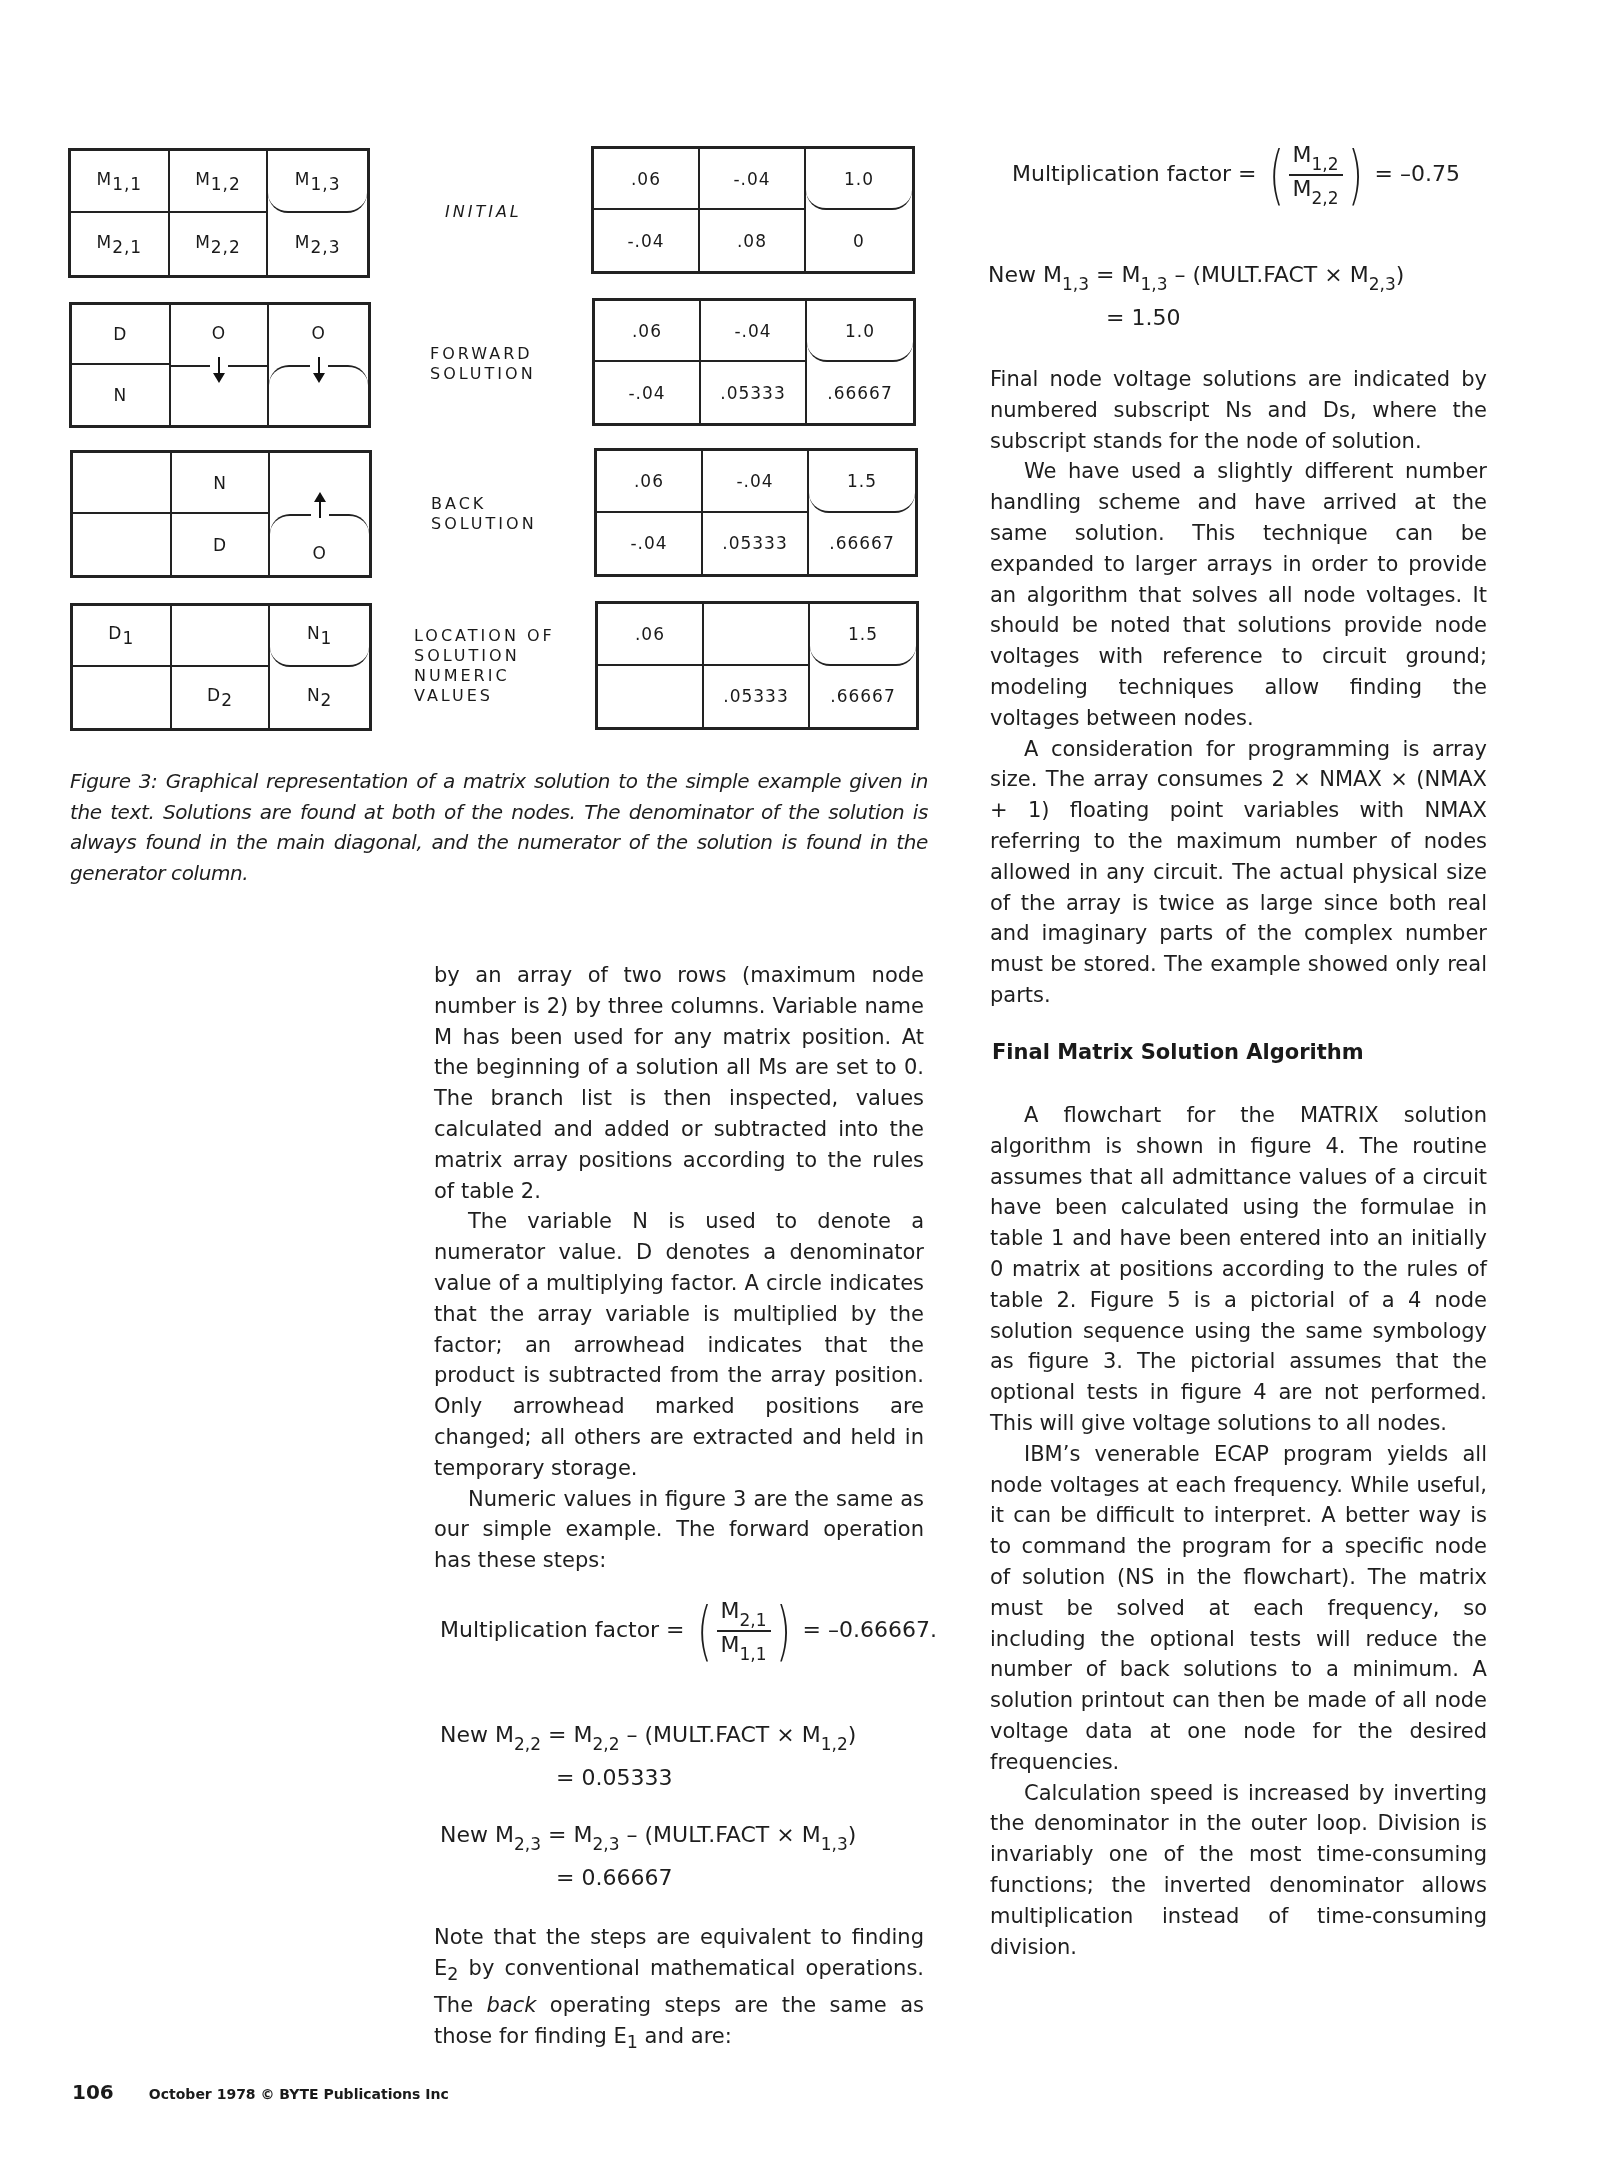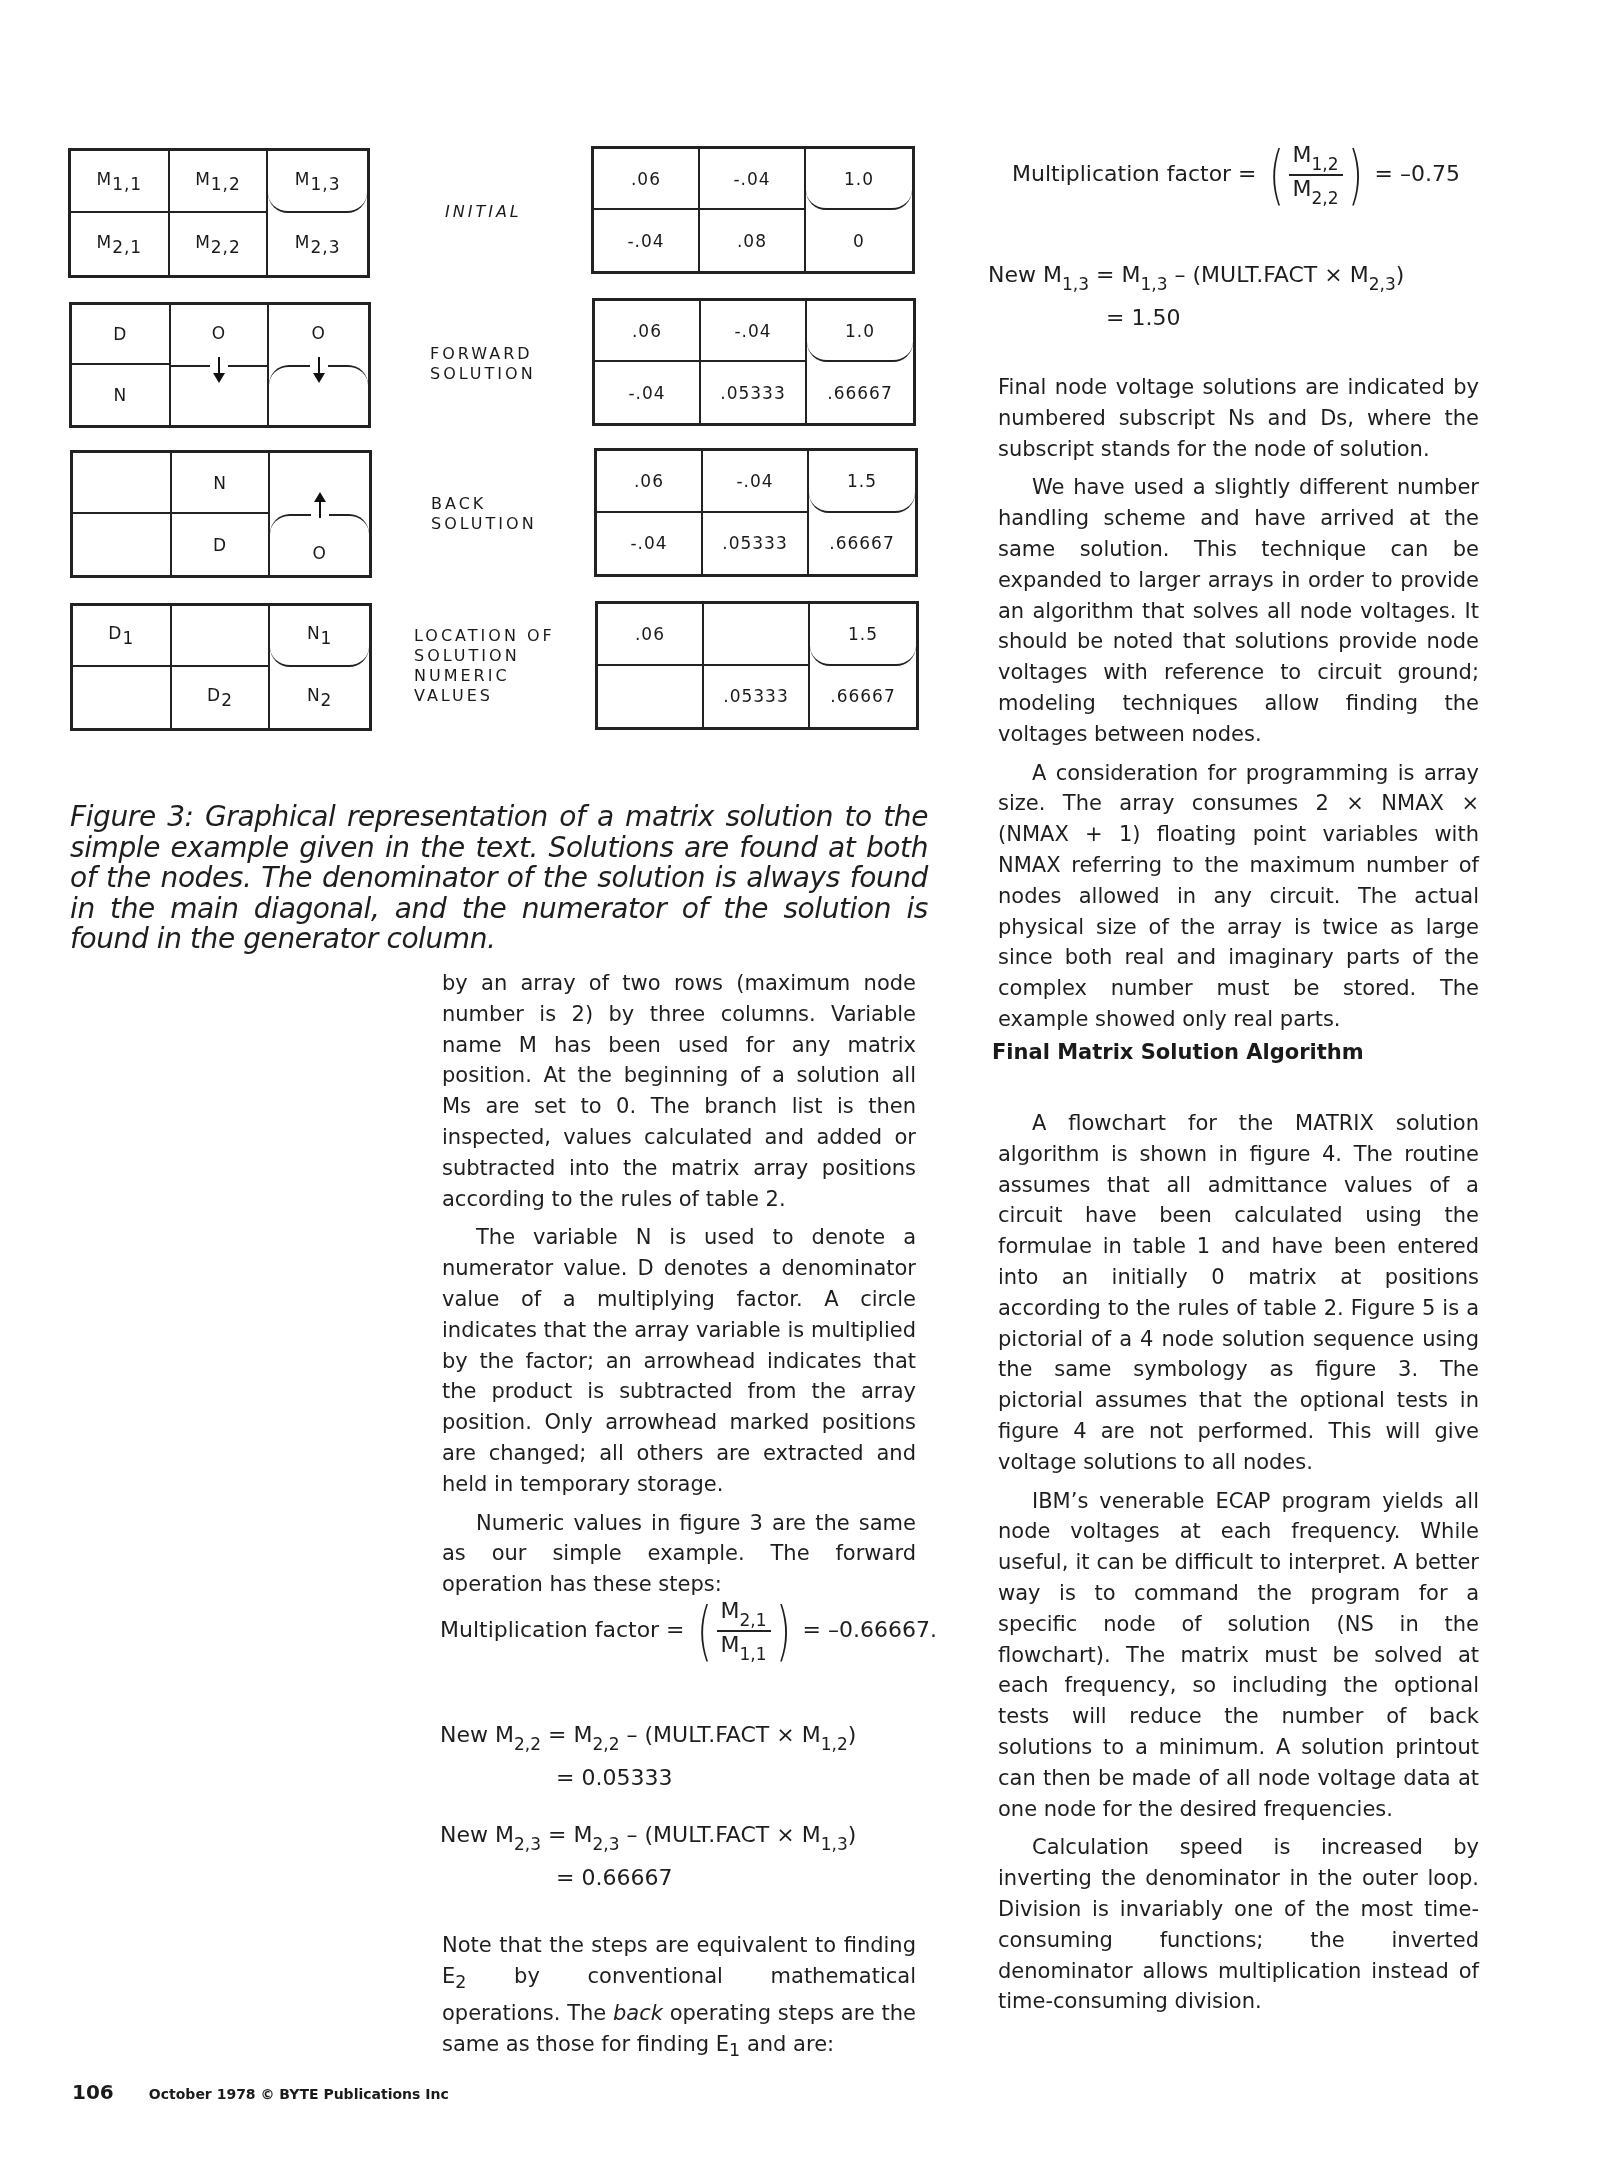--- a/index.html
+++ b/index.html
@@ -48,33 +48,33 @@
   }
   .gap-white { position: absolute; left: 50%; width: 18px; height: 6px; background: #fff; transform: translateX(-50%); }
 
   .row-label {
     position: absolute; font-family: "DejaVu Sans", sans-serif;
     font-size: 16px; letter-spacing: 3px; line-height: 20px; color: #1a1a1a;
   }
 
   
   .caption {
-    position: absolute; left: 70px; top: 802px; width: 858px;
+    position: absolute; left: 70px; top: 766px; width: 858px;
     font-family: "DejaVu Sans", sans-serif; font-style: italic;
-    font-size: 28px; line-height: 30.5px; color: #1e1e1e;
+    font-size: 20px; line-height: 30.5px; color: #1e1e1e;
     text-align: justify; letter-spacing: -0.4px;
   }
 
   
   .col {
     position: absolute; font-family: "DejaVu Sans", sans-serif;
     font-size: 21px; line-height: 30.8px; color: #1e1e1e;
     text-align: justify; hyphens: manual;
   }
-  .col p { margin: 8px; }
+  .col p { margin: 0; }
   .col p.ind { text-indent: 34px; }
   .heading {
     position: absolute; font-family: "DejaVu Sans", sans-serif;
     font-weight: bold; font-size: 21px; color: #1a1a1a;
   }
 
   
   .eq { position: absolute; font-family: "DejaVu Sans", sans-serif; font-size: 22px; color: #1e1e1e; white-space: nowrap; }
   .frac-wrap { display: inline-flex; align-items: center; vertical-align: middle; }
   .paren { font-size: 64px; font-weight: 200; line-height: 1; transform: scaleX(0.6); display: inline-block; }

